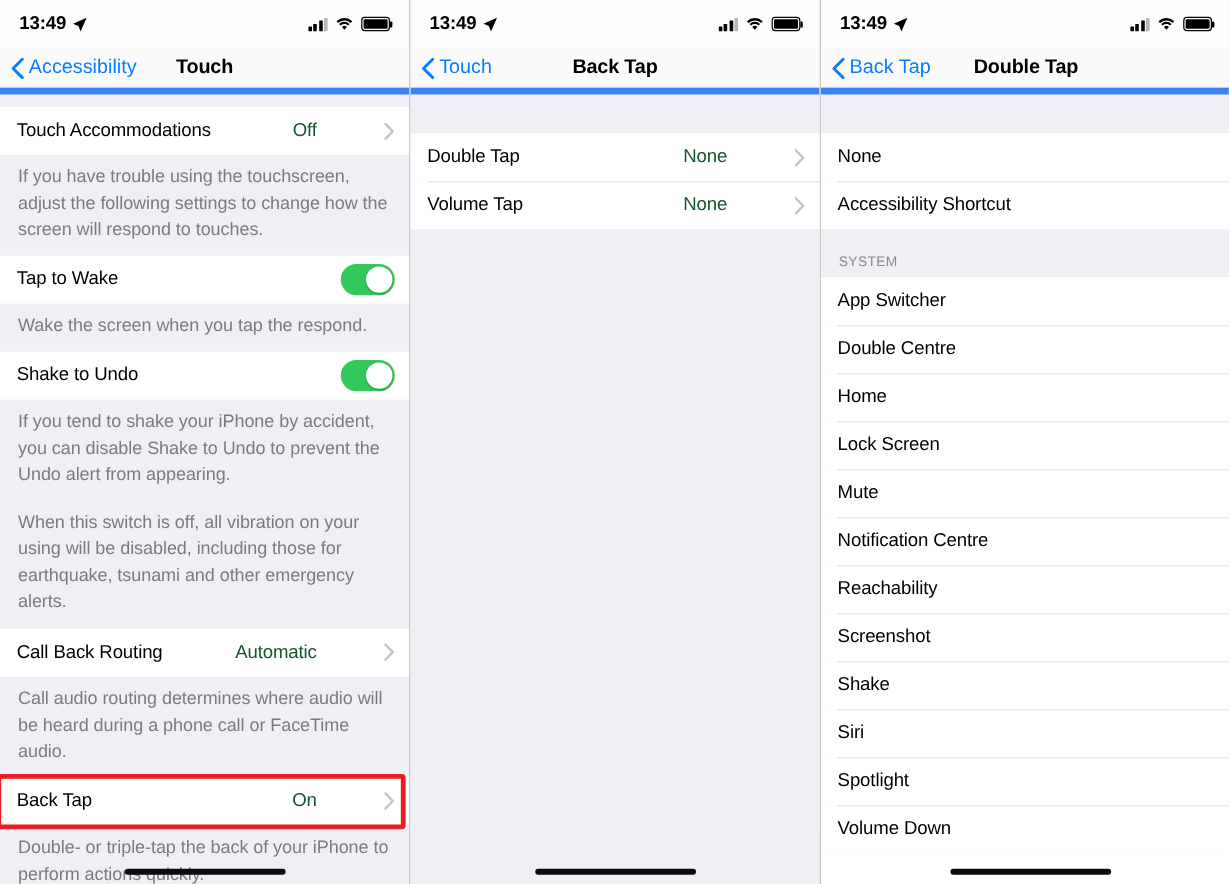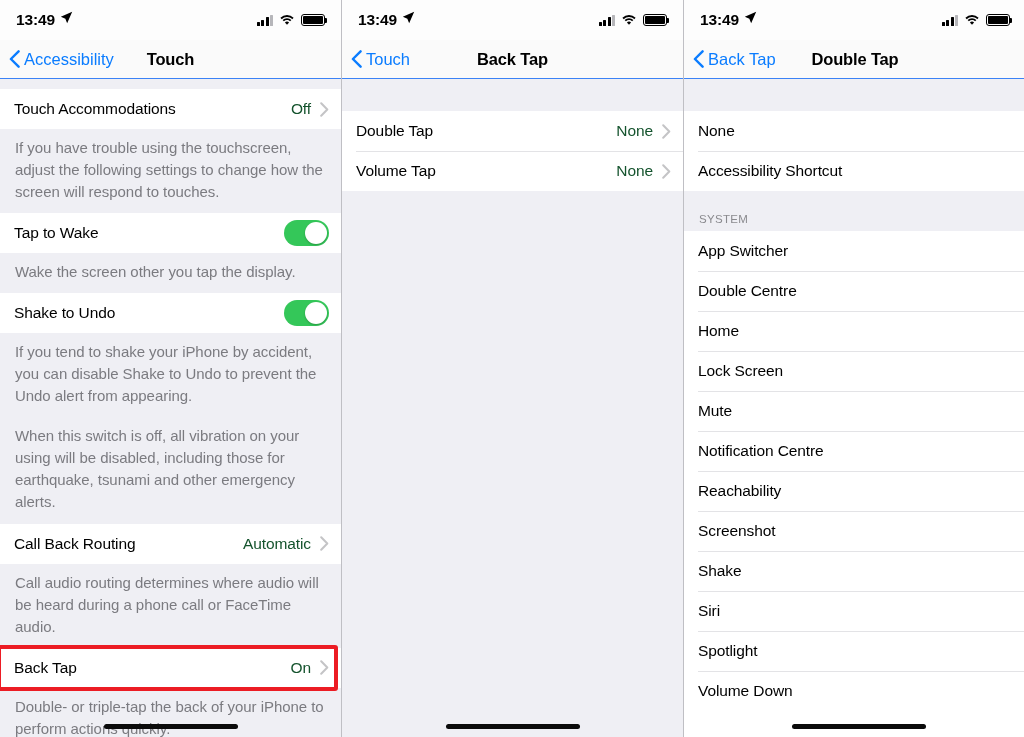--- a/index.html
+++ b/index.html
@@ -37,21 +37,21 @@
   
   .statusbar {
     height:40px;
     background:#fdfdfd;
     display:flex;
     align-items:center;
     justify-content:space-between;
     padding:0 16px 0 16px;
   }
   .sb-left {
-    display:flex; gap:5px;
+    display:flex; align-items:center; gap:5px;
     font-size:15.5px; font-weight:bold; color:#000;
     letter-spacing:-0.1px;
   }
   .loc-arrow { display:block; }
   .sb-right { display:flex; align-items:center; gap:6px; }
   .bars { display:flex; align-items:flex-end; gap:1.5px; height:11px; }
   .bars i { display:block; width:3px; background:#000; border-radius:0.5px; }
   .bars i:nth-child(1){ height:4px; }
   .bars i:nth-child(2){ height:6px; }
   .bars i:nth-child(3){ height:8.5px; }
@@ -71,21 +71,21 @@
   }
   .battery .fill {
     display:block; height:100%; width:100%;
     background:#000; border-radius:1px;
   }
 
   
   .navbar {
     height:39px;
     background:#fafafa;
-    border-bottom:1px solid #3b82f6;
+    border-bottom:6px solid #3b82f6;
     display:flex;
     align-items:center;
     position:relative;
     padding-left:9px;
   }
   .back {
     display:flex; align-items:center; gap:4px;
     color:#0a7cff;
     font-size:16.5px;
     cursor:pointer;
@@ -109,20 +109,21 @@
   .gap { background:#efeff4; }
 
   .cell {
     background:#fff;
     height:40px;
     display:flex;
     align-items:center;
     padding:0 12px 0 14px;
     position:relative;
     cursor:pointer;
+    gap:47px;
   }
   .cell + .cell::before {
     content:"";
     position:absolute;
     left:14px; right:0; top:0;
     height:1px;
     background:#e3e3e6;
   }
   .cell .label {
     font-size:15.5px;
@@ -260,21 +261,21 @@
           </svg>
       </div>
       <div class="footnote">If you have trouble using the touchscreen, adjust the following settings to change how the screen will respond to touches.</div>
 
       <div class="cell">
         <span class="label">Tap to Wake</span>
         <span class="toggle">
             <span class="knob"></span>
           </span>
       </div>
-      <div class="footnote">Wake the screen other you tap the display.</div>
+      <div class="footnote">Wake the screen when you tap the respond.</div>
 
       <div class="cell">
         <span class="label">Shake to Undo</span>
         <span class="toggle">
             <span class="knob"></span>
           </span>
       </div>
       <div class="footnote">If you tend to shake your iPhone by accident, you can disable Shake to Undo to prevent the Undo alert from appearing.</div>
 
       <div class="footnote">When this switch is off, all vibration on your using will be disabled, including those for earthquake, tsunami and other emergency alerts.</div>

